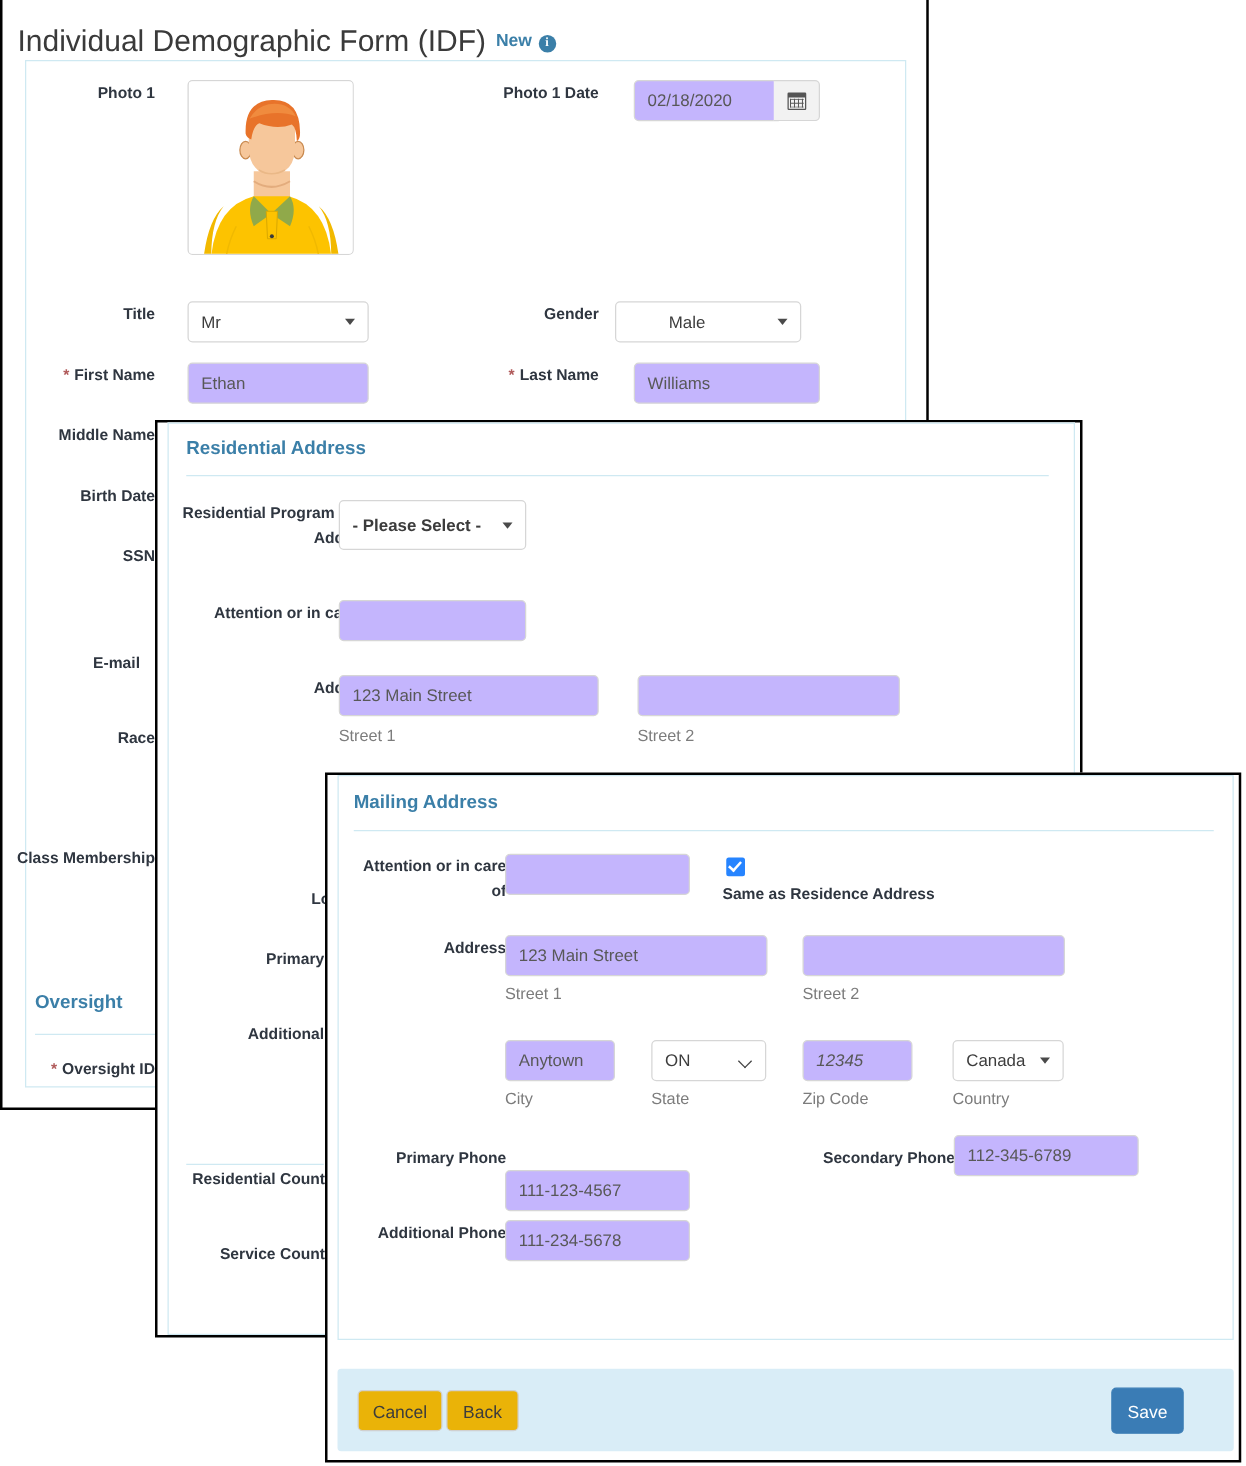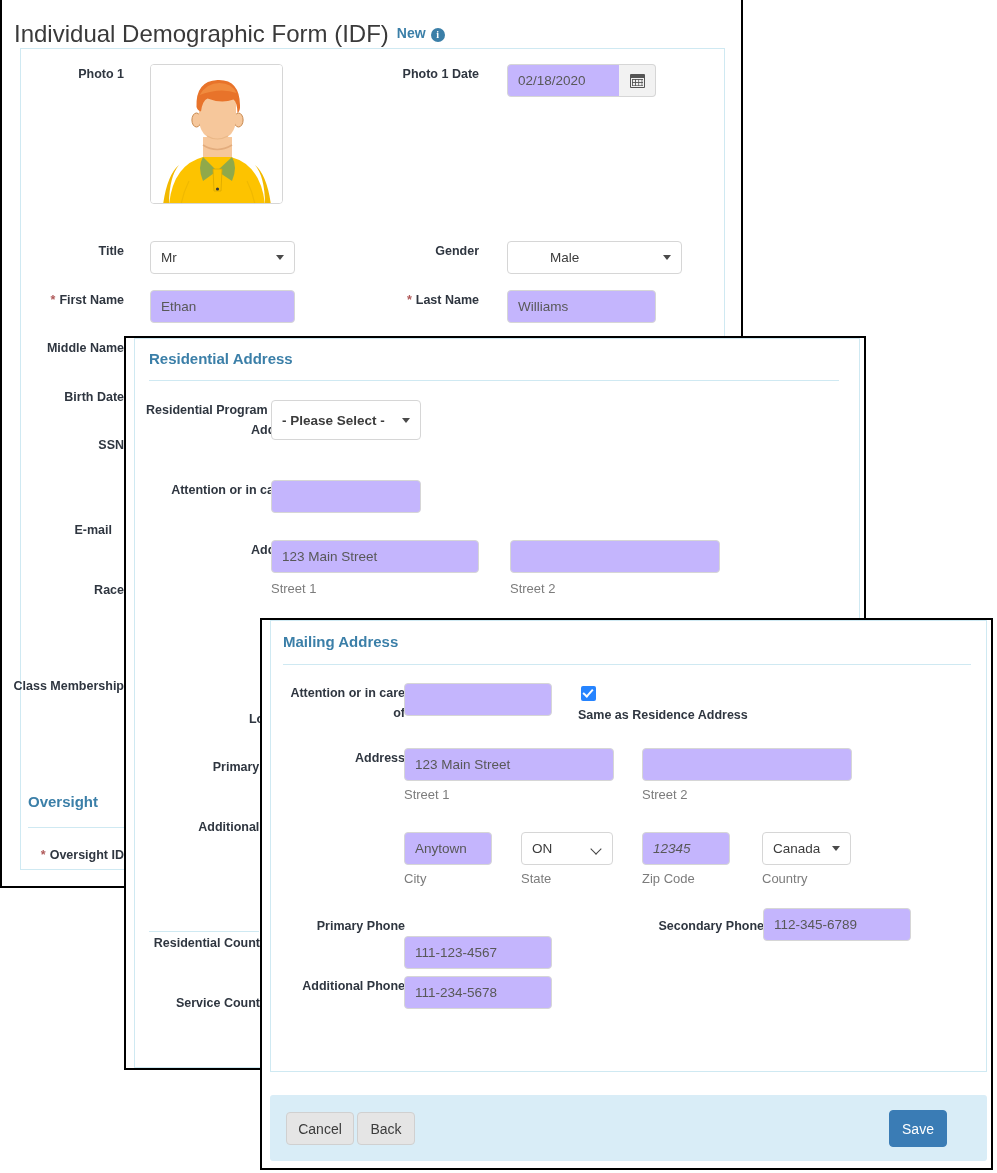--- a/index.html
+++ b/index.html
@@ -205,21 +205,21 @@
   
   .footer-bar {
     position: absolute;
     background: #d9edf7;
     border-radius: 3px;
   }
   .btn {
     position: absolute;
     border: 1px solid #d0d0d0;
     border-radius: 4px;
-    background: #e5e5e5;
+    background: #eab308;
     font-size: 14px;
     color: #3c3c3c;
     display: flex;
     align-items: center;
     justify-content: center;
     font-family: "Liberation Sans", sans-serif;
   }
   .btn.primary {
     background: #3a7cb5;
     border-color: #3a7cb5;
@@ -279,21 +279,21 @@
       <span class="cal-ico"></span>
     </div>
 
     <div class="lbl" style="left:0px; top:241px; width:122px;">Title</div>
     <div class="sel" style="left:148px; top:241px; width:145px; height:33px;">
       <span>Mr</span>
       <span class="caret"></span>
     </div>
 
     <div class="lbl" style="left:330px; top:241px; width:147px;">Gender</div>
-    <div class="sel" style="left:505px; top:241px; width:175px; height:33px;padding-left:42px;">
+    <div class="sel" style="left:490px; top:241px; width:149px; height:33px;padding-left:42px;">
       <span>Male</span>
       <span class="caret"></span>
     </div>
 
     <div class="lbl" style="left:0px; top:290px; width:122px;">
       <span class="req">*</span><span>First Name</span>
     </div>
     <div class="inp" style="left:148px; top:290px; width:145px; height:33px;">Ethan</div>
 
     <div class="lbl" style="left:330px; top:290px; width:147px;">

